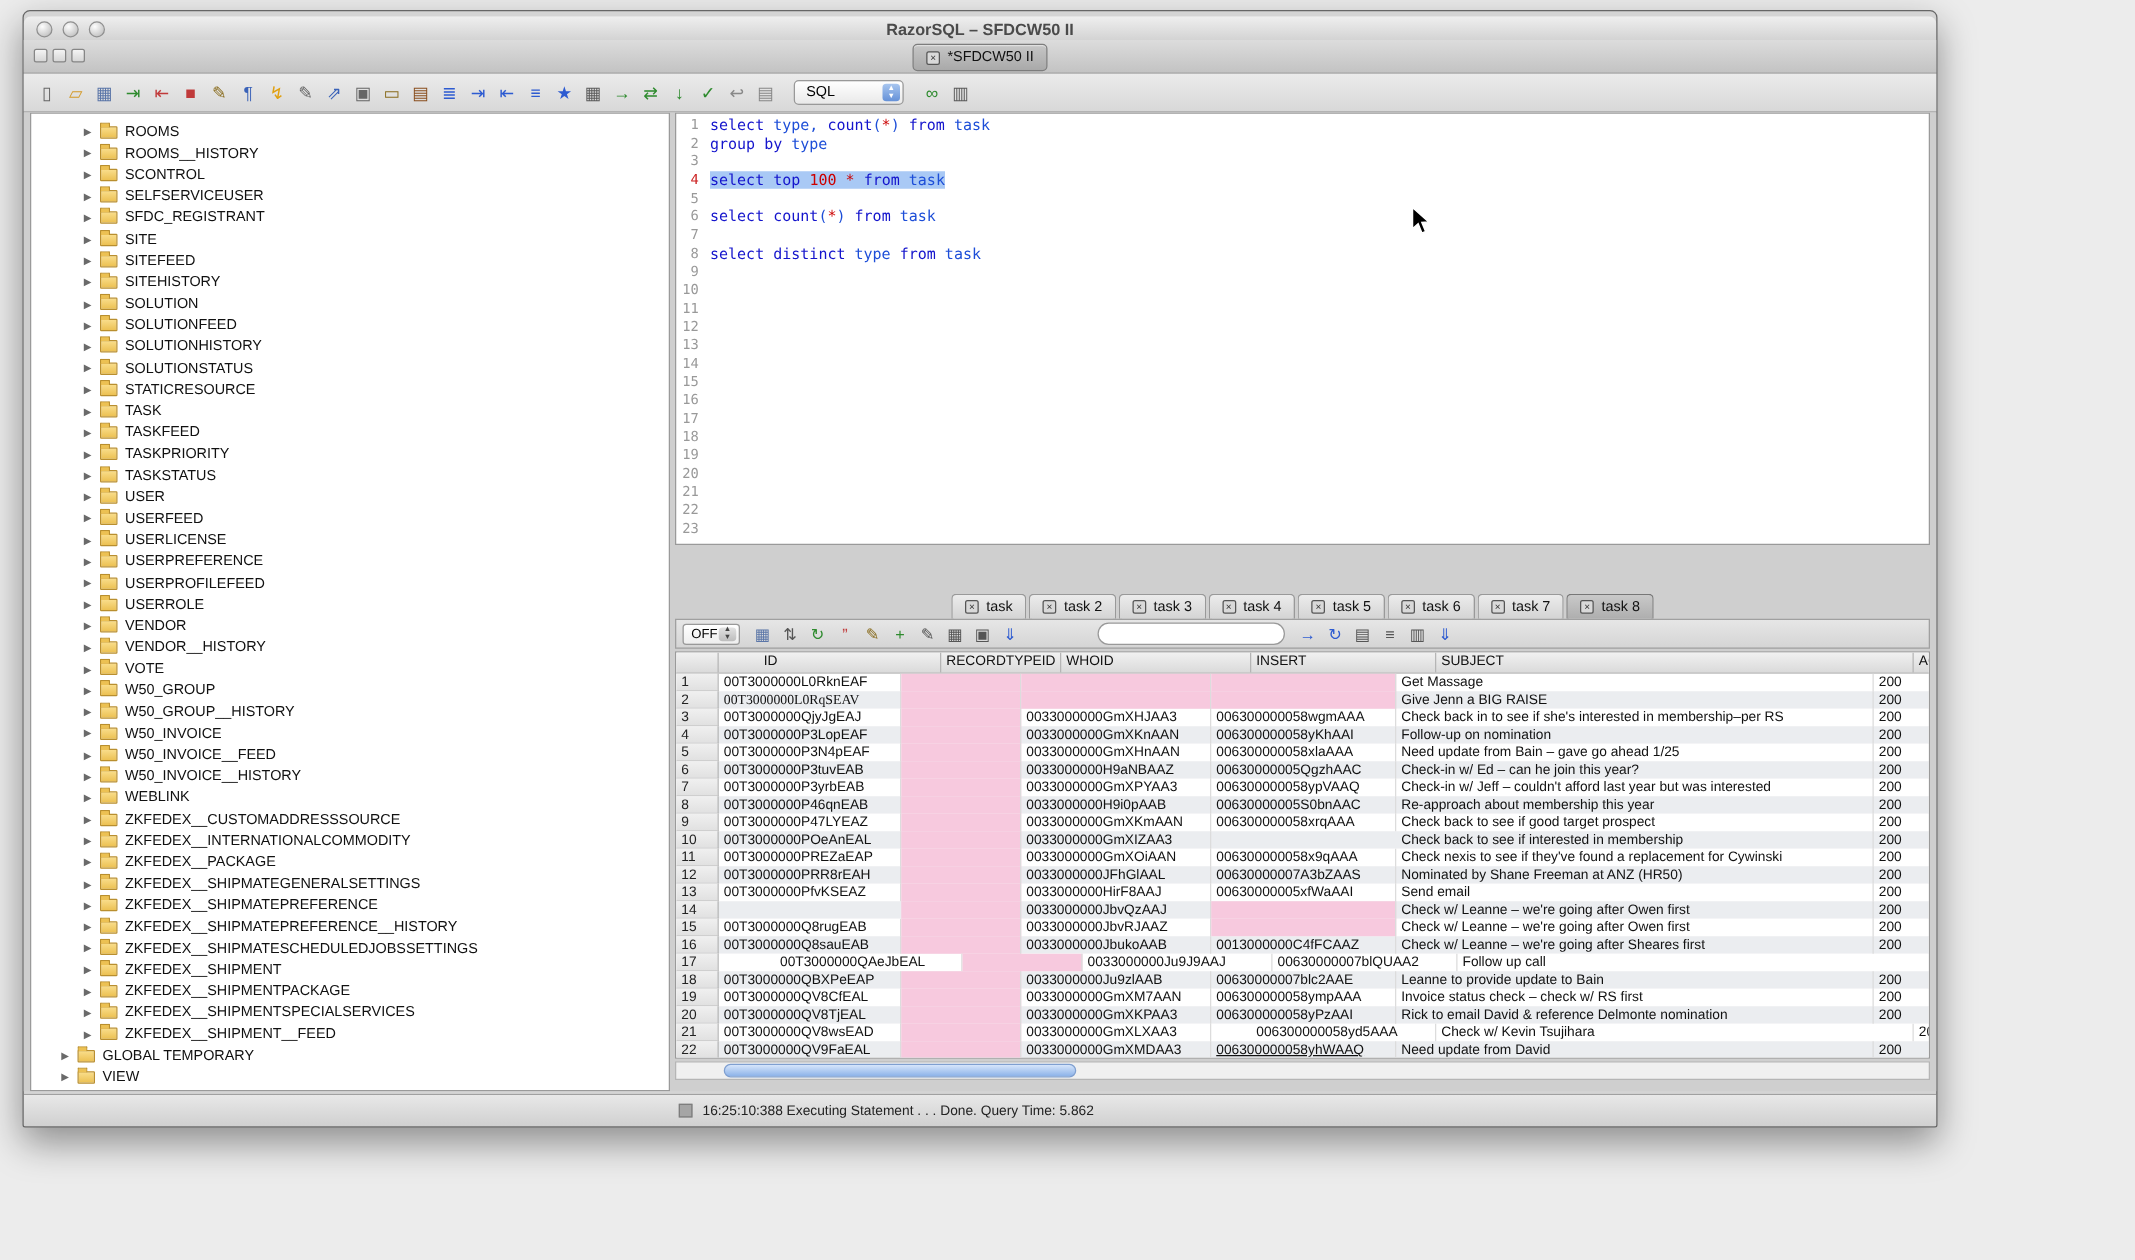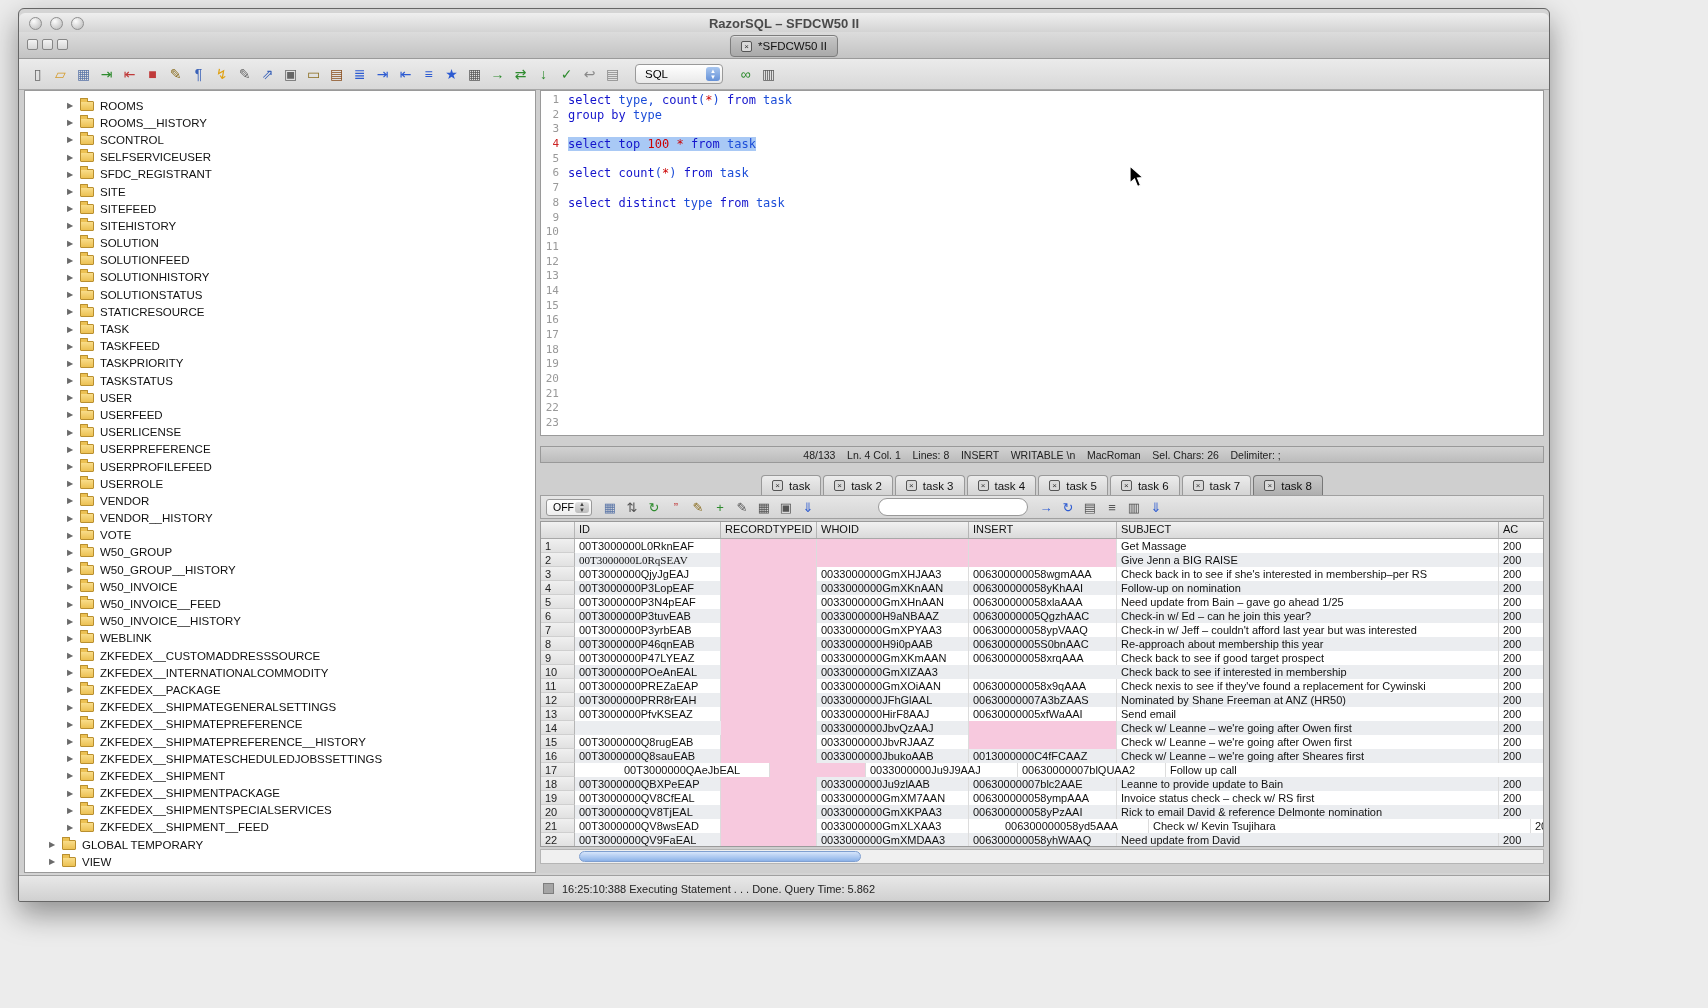--- a/index.html
+++ b/index.html
@@ -415,21 +415,20 @@
             <div class="code-line"></div>
             <div class="code-line"></div>
             <div class="code-line"></div>
             <div class="code-line"></div>
             <div class="code-line"></div>
             <div class="code-line"></div>
             <div class="code-line"></div>
           </div>
       </div>
 
-      <div class="editor-status" id="editor-status">48/133    Ln. 4 Col. 1    Lines: 8    INSERT    WRITABLE \n    MacRoman    Sel. Chars: 26    Delimiter: ;</div>
 
       <div class="result-tabs" id="result-tabs">
           <div class="rtab">
             <span class="closebox">×</span>
             <span>task</span>
           </div>
           <div class="rtab">
             <span class="closebox">×</span>
             <span>task 2</span>
           </div>
@@ -483,21 +482,21 @@
             <span class="tbicon" style="color: rgb(85, 85, 85);">▤</span>
             <span class="tbicon" style="color: rgb(85, 85, 85);">≡</span>
             <span class="tbicon" style="color: rgb(85, 85, 85);">▥</span>
             <span class="tbicon" style="color: rgb(45, 91, 209);">⇓</span>
           </div>
       </div>
 
       <div class="grid">
         <div class="grid-header" id="grid-header">
             <div class="hcell" style="width: 34px;"></div>
-            <div class="hcell" style="width: 146px;">ID</div>
+            <div class="hcell" style="width: 146px; margin-left: 32px;">ID</div>
             <div class="hcell" style="width: 96px;">RECORDTYPEID</div>
             <div class="hcell" style="width: 152px;">WHOID</div>
             <div class="hcell" style="width: 148px;">INSERT</div>
             <div class="hcell" style="width: 382px;">SUBJECT</div>
             <div class="hcell" style="width: 60px;">AC</div>
           </div>
         <div id="grid-body">
             <div class="grid-row">
               <div class="cell rownum" style="width: 34px;">1</div>
               <div class="cell" style="width: 146px;">00T3000000L0RknEAF</div>
@@ -685,21 +684,21 @@
               <div class="cell" style="width: 152px;">0033000000GmXLXAA3</div>
               <div class="cell" style="width: 148px; margin-left: 32px;">006300000058yd5AAA</div>
               <div class="cell" style="width: 382px;">Check w/ Kevin Tsujihara</div>
               <div class="cell" style="width: 60px;">200</div>
             </div>
             <div class="grid-row even">
               <div class="cell rownum" style="width: 34px;">22</div>
               <div class="cell" style="width: 146px;">00T3000000QV9FaEAL</div>
               <div class="cell nullc" style="width: 96px;"></div>
               <div class="cell" style="width: 152px;">0033000000GmXMDAA3</div>
-              <div class="cell" style="width: 148px;">006300000058yhWAAQ</div>
+              <div class="cell" style="width: 148px; text-decoration: underline;">006300000058yhWAAQ</div>
               <div class="cell" style="width: 382px;">Need update from David</div>
               <div class="cell" style="width: 60px;">200</div>
             </div>
           </div>
       </div>
 
       <div class="hscroll">
         <div class="hthumb"></div>
       </div>
 

